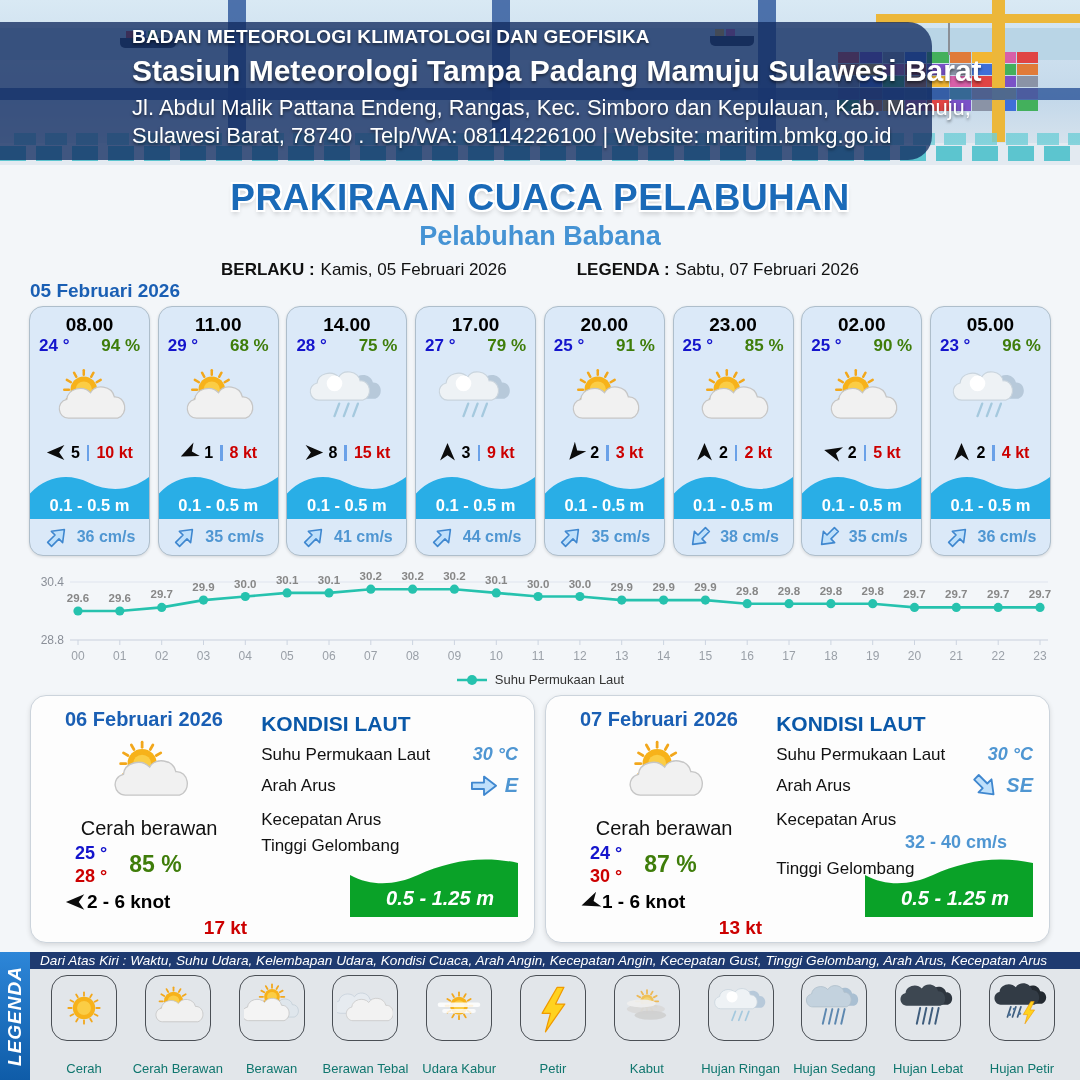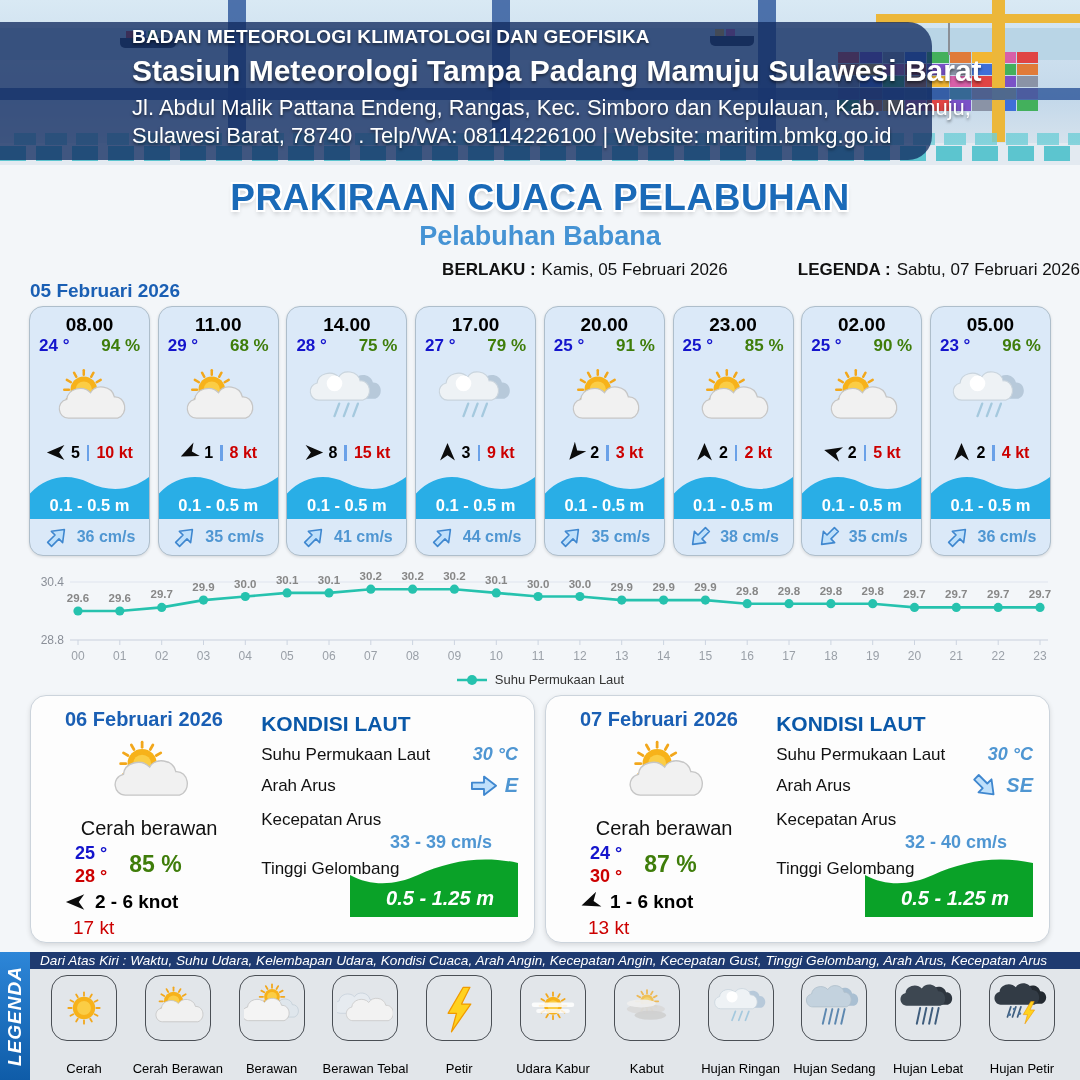--- a/index.html
+++ b/index.html
@@ -34,21 +34,21 @@
     text-shadow:0 2px 3px rgba(0,0,0,.5); }
   .hdr-agency { font-size:19px; font-weight:bold; letter-spacing:.2px; }
   .hdr-station { font-size:30px; font-weight:bold; margin-top:6px; }
   .hdr-addr { font-size:22px; margin-top:6px; line-height:1.25; }
 
   
   .title-block { text-align:center; padding-top:12px; }
   .main-title { font-size:37px; font-weight:bold; letter-spacing:.5px; color:#1a6ab8;
     text-shadow:-2px -2px 0 #fff,2px -2px 0 #fff,-2px 2px 0 #fff,2px 2px 0 #fff,0 4px 5px rgba(0,0,0,.18); }
   .sub-title { font-size:27px; font-weight:bold; color:#4593d4; margin-top:2px; }
-  .validity { margin-top:8px; font-size:17px; color:#111; display:flex; justify-content:flex-end; gap:70px; }
+  .validity { margin-top:8px; font-size:17px; color:#111; display:flex; justify-content:center; gap:70px; }
   .validity b { font-weight:bold; margin-right:6px; }
 
   
   .hourly-date { margin:0 0 4px 30px; font-size:19px; font-weight:bold; color:#1a5fb4; }
   .hcards { display:flex; justify-content:space-between; padding:0 29px; }
   .hcard { width:121px; height:250px; background:#dbe9f8; border:1px solid #aebecb;
     border-radius:14px; overflow:hidden; box-shadow:0 1px 3px rgba(0,0,0,.12);
     display:flex; flex-direction:column; }
   .h-time { text-align:center; font-size:19px; font-weight:bold; color:#000; padding-top:7px; height:29px; }
   .h-th { display:flex; justify-content:space-between; padding:0 9px; height:24px; font-weight:bold; font-size:17px; }
@@ -76,22 +76,22 @@
   .dcard { width:505px; height:248px; background:#fdfdfd; border:1px solid #ccd4dc; border-radius:16px;
     box-shadow:0 2px 5px rgba(0,0,0,.12); display:flex; padding:12px 16px 10px 20px; }
   .d-left { width:42%; display:flex; flex-direction:column; }
   .d-date { font-size:20px; font-weight:bold; color:#1a5fb4; margin-left:14px; }
   .d-icon { height:88px; display:flex; justify-content:center; }
   .d-cond { font-size:20px; color:#111; text-align:center; margin-top:0px; }
   .d-th { display:flex; align-items:center; gap:22px; margin:2px 0 0 24px; }
   .d-temps { display:flex; flex-direction:column; font-size:18px; font-weight:bold; line-height:1.25; }
   .t-min { color:#1414cc; } .t-max { color:#cc0000; }
   .d-hum { font-size:23px; font-weight:bold; color:#3f7d0a; }
-  .d-wind { display:flex; align-items:center; gap:8px; font-size:19px; font-weight:bold; margin:4px 0 0 14px;text-align:right; }
-  .d-gust { font-size:19px; font-weight:normal; color:#cc0000; margin:4px 0 0 22px; }
+  .d-wind { display:flex; align-items:center; font-size:19px; font-weight:bold; margin:4px 0 0 14px;text-align:right; }
+  .d-gust { font-size:19px; font-weight:bold; color:#cc0000; margin:4px 0 0 22px;text-align:right; }
   .d-right { width:58%; padding-left:14px; position:relative; }
   .d-klaut { font-size:21px; font-weight:bold; color:#0a58a8; margin:4px 0 8px 0; }
   .d-row { display:flex; justify-content:space-between; align-items:center; font-size:17px; margin-top:7px; }
   .d-lab { color:#111; }
   .d-val { color:#4f96d2; font-weight:bold; font-size:18px;font-style:italic; }
   .d-dir { display:flex; align-items:center; gap:6px; font-size:20px; }
   .d-speed { text-align:right; color:#4f96d2; font-weight:bold; font-size:18px; margin-top:2px; }
   .d-wavebox { position:absolute; right:0; bottom:15px; width:168px; height:70px;font-style:italic; }
 
   
@@ -100,21 +100,21 @@
     display:flex; align-items:center; justify-content:center; }
   .ribbon span { transform:rotate(-90deg); color:#fff; font-weight:bold; font-style:italic;
     font-size:19px; letter-spacing:1px; white-space:nowrap; }
   .legend-main { flex:1; display:flex; flex-direction:column; }
   .legend-desc { height:34px; background:#1e3a70; color:#fff; font-style:italic; font-size:13.6px;
     display:flex; align-items:center; padding-left:10px; }
   .legend-items { flex:1; display:flex; justify-content:space-between; padding:6px 14px 4px 10px; }
   .legend-item { display:flex; flex-direction:column; align-items:center; width:88px; }
   .legend-box { width:66px; height:66px; border:1.6px solid #4a4f55; border-radius:16px;
     display:flex; align-items:center; justify-content:center; }
-  .legend-label { font-size:13px; color:#000000; margin-top:20px; white-space:nowrap; }
+  .legend-label { font-size:13px; color:#0f766e; margin-top:20px; white-space:nowrap; }
 </style>
 </head>
 <body>
 
 <div class="header">
   <div>
     <div class="sea"></div>
     <div class="ship" style="left:120px;top:38px;width:56px;">
       <i style="left:6px;background:#c83b3b"></i>
         <i style="left:17px;background:#3f6fd8"></i>
@@ -770,21 +770,20 @@
               <svg viewBox="0 0 26 24" width="30" height="27.6">
                 <path d="M2.5 9.2 L13 9.2 L13 4 L23.5 12 L13 20 L13 14.8 L2.5 14.8 Z" fill="#bfe0fb" stroke="#3f87cf" stroke-width="1.6" stroke-linejoin="round"></path>
               </svg>
             </span>
             <span>E</span>
           </span>
     </div>
     <div class="d-row" style="margin-top:10px">
       <span class="d-lab">Kecepatan Arus</span>
     </div>
-    <div class="d-speed" style="margin-right:26px">33 - 39 cm/s</div>
     <div class="d-row" style="margin-top:6px">
       <span class="d-lab">Tinggi Gelombang</span>
     </div>
     <div class="d-wavebox">
       <svg viewBox="0 0 168 70" width="168" height="70">
         <path d="M0 28 C22 40 46 38 68 28 C98 14 132 8 168 16 L168 70 L0 70 Z" fill="#0aa228"></path>
         <text x="90" y="58" text-anchor="middle" font-size="20" font-weight="bold" fill="#fff" font-family="Liberation Sans, sans-serif">0.5 - 1.25 m</text>
       </svg>
     </div>
   </div>
@@ -953,49 +952,49 @@
               <g transform="translate(62 60) scale(1.05)">
                 <path d="M-32 12 C-45 12 -48 -8 -34 -11 C-33 -24 -14 -29 -5 -19 C1 -30 21 -28 24 -14 C38 -15 42 7 28 12 Z" fill="#f2f2f2" stroke="#cccccc" stroke-width="1.5"></path>
               </g>
             </svg>
           </div>
   <div class="legend-label">Berawan Tebal</div>
 </div>
 <div class="legend-item">
   <div class="legend-box">
             <svg viewBox="0 0 100 100" width="56" height="56">
-              <g transform="translate(50 52) scale(1.5)">
-                <path d="M5 -26 L-13 5 L-3 5 L-9 27 L14 -6 L3 -6 L13 -26 Z" fill="#ffd21f" stroke="#f09a00" stroke-width="1.5" stroke-linejoin="round"></path>
-              </g>
-            </svg>
-          </div>
-  <div class="legend-label">Petir</div>
-</div>
-<div class="legend-item">
-  <div class="legend-box">
-            <svg viewBox="0 0 100 100" width="56" height="56">
               <line x1="68.0" y1="46.0" x2="74.0" y2="46.0" stroke="#f2a71b" stroke-width="3.2" stroke-linecap="round"></line>
               <line x1="65.6" y1="55.0" x2="70.8" y2="58.0" stroke="#f2a71b" stroke-width="3.2" stroke-linecap="round"></line>
               <line x1="59.0" y1="61.6" x2="62.0" y2="66.8" stroke="#f2a71b" stroke-width="3.2" stroke-linecap="round"></line>
               <line x1="50.0" y1="64.0" x2="50.0" y2="70.0" stroke="#f2a71b" stroke-width="3.2" stroke-linecap="round"></line>
               <line x1="41.0" y1="61.6" x2="38.0" y2="66.8" stroke="#f2a71b" stroke-width="3.2" stroke-linecap="round"></line>
               <line x1="34.4" y1="55.0" x2="29.2" y2="58.0" stroke="#f2a71b" stroke-width="3.2" stroke-linecap="round"></line>
               <line x1="32.0" y1="46.0" x2="26.0" y2="46.0" stroke="#f2a71b" stroke-width="3.2" stroke-linecap="round"></line>
               <line x1="34.4" y1="37.0" x2="29.2" y2="34.0" stroke="#f2a71b" stroke-width="3.2" stroke-linecap="round"></line>
               <line x1="41.0" y1="30.4" x2="38.0" y2="25.2" stroke="#f2a71b" stroke-width="3.2" stroke-linecap="round"></line>
               <line x1="50.0" y1="28.0" x2="50.0" y2="22.0" stroke="#f2a71b" stroke-width="3.2" stroke-linecap="round"></line>
               <line x1="59.0" y1="30.4" x2="62.0" y2="25.2" stroke="#f2a71b" stroke-width="3.2" stroke-linecap="round"></line>
               <line x1="65.6" y1="37.0" x2="70.8" y2="34.0" stroke="#f2a71b" stroke-width="3.2" stroke-linecap="round"></line>
               <circle cx="50" cy="46" r="16" fill="#f7b21a"></circle>
               <circle cx="50" cy="46" r="9.9" fill="#fbcf4a" opacity="0.9"></circle>
               <rect x="12" y="40" width="76" height="8" rx="4" fill="#fff" opacity=".85"></rect>
               <rect x="20" y="52" width="60" height="7" rx="3.5" fill="#fff" opacity=".8"></rect>
             </svg>
           </div>
   <div class="legend-label">Udara Kabur</div>
+</div>
+<div class="legend-item">
+  <div class="legend-box">
+            <svg viewBox="0 0 100 100" width="56" height="56">
+              <g transform="translate(50 52) scale(1.5)">
+                <path d="M5 -26 L-13 5 L-3 5 L-9 27 L14 -6 L3 -6 L13 -26 Z" fill="#ffd21f" stroke="#f09a00" stroke-width="1.5" stroke-linejoin="round"></path>
+              </g>
+            </svg>
+          </div>
+  <div class="legend-label">Petir</div>
 </div>
 <div class="legend-item">
   <div class="legend-box">
             <svg viewBox="0 0 100 100" width="56" height="56">
               <g opacity=".7">
                 <line x1="64.0" y1="38.0" x2="70.0" y2="38.0" stroke="#f2a71b" stroke-width="3.2" stroke-linecap="round"></line>
                 <line x1="62.1" y1="45.0" x2="67.3" y2="48.0" stroke="#f2a71b" stroke-width="3.2" stroke-linecap="round"></line>
                 <line x1="57.0" y1="50.1" x2="60.0" y2="55.3" stroke="#f2a71b" stroke-width="3.2" stroke-linecap="round"></line>
                 <line x1="50.0" y1="52.0" x2="50.0" y2="58.0" stroke="#f2a71b" stroke-width="3.2" stroke-linecap="round"></line>
                 <line x1="43.0" y1="50.1" x2="40.0" y2="55.3" stroke="#f2a71b" stroke-width="3.2" stroke-linecap="round"></line>

